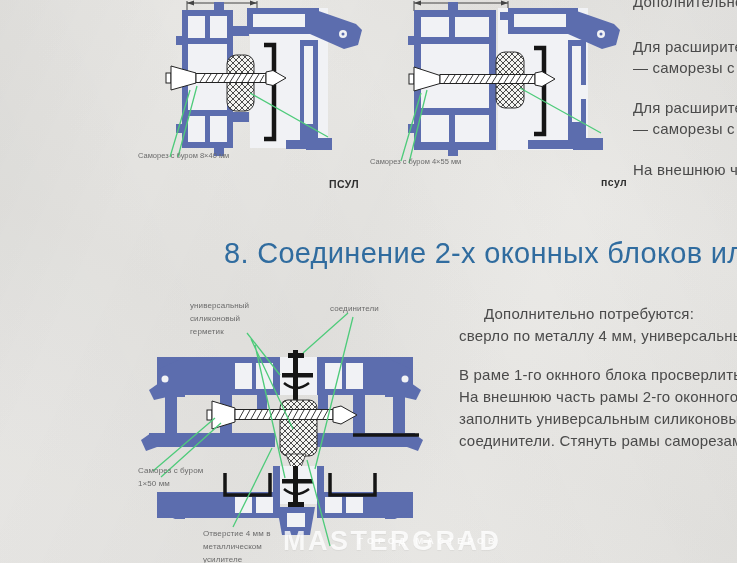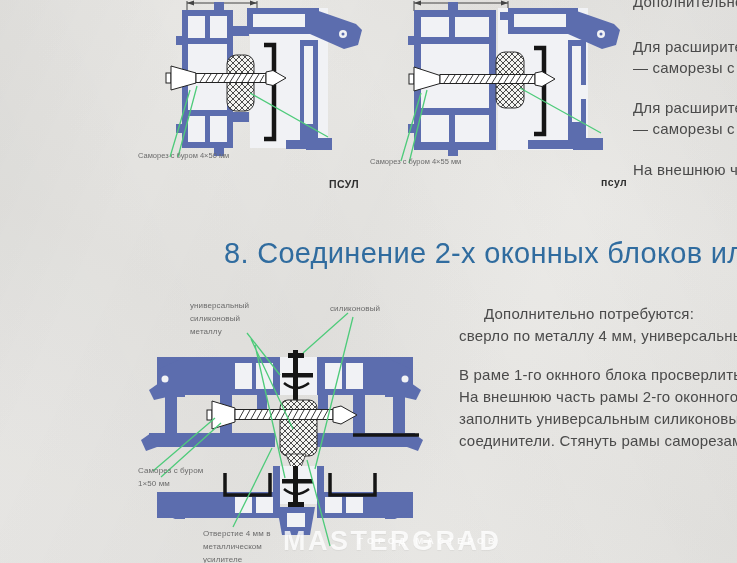--- a/index.html
+++ b/index.html
@@ -115,21 +115,21 @@
 
   <rect x="41" y="74" width="5" height="10" fill="#ffffff" stroke="#222" stroke-width="1"></rect>
   <polygon points="46,67 46,91 72,83.5 72,75.5" fill="#ffffff" stroke="#222" stroke-width="1"></polygon>
   <rect x="72" y="74.5" width="95" height="9" fill="#ffffff" stroke="#222" stroke-width="1"></rect>
   <path d="M76,83 l5,-8 M82,83 l5,-8 M88,83 l5,-8 M94,83 l5,-8 M100,83 l5,-8 M106,83 l5,-8 M112,83 l5,-8 M118,83 l5,-8 M124,83 l5,-8 M130,83 l5,-8 M136,83 l5,-8 M142,83 l5,-8 M148,83 l5,-8 M154,83 l5,-8 M160,83 l5,-8" stroke="#222" stroke-width="0.9"></path>
   <polygon points="167,73 167,85 174,86.5 187,79 174,71.5" fill="#ffffff" stroke="#222" stroke-width="1"></polygon>
 
   <path d="M33,161 L53,93 M41,163 L59,90 M233,133 L152,88" stroke="#4ecb7a" stroke-width="1.3" fill="none"></path>
 </svg>
 
-<div class="abs lbl1" style="left:138px;top:151px;">Саморез с буром 4×50 мм</div>
+<div class="abs lbl1" style="left:138px;top:151px;">Саморез с буром 8×40 мм</div>
 <div class="abs psul" style="left:329px;top:135px;">ПСУЛ</div>
 <div class="abs lbl1" style="left:370px;top:157px;">Саморез с буром 4×55 мм</div>
 <div class="abs psul" style="left:601px;top:133px;">псул</div>
 
 <div class="abs txt" style="left:633px;top:-7px;">Дополнительно</div>
 <div class="abs txt" style="left:633px;top:38px;">Для расширител</div>
 <div class="abs txt" style="left:633px;top:59px;">— саморезы с бу</div>
 <div class="abs txt" style="left:633px;top:99px;">Для расширител</div>
 <div class="abs txt" style="left:633px;top:120px;">— саморезы с бу</div>
 <div class="abs txt" style="left:633px;top:161px;">На внешнюю час</div>
@@ -207,22 +207,22 @@
   <polygon points="142,214 180,214 175,242 147,242" fill="#5c6dae"></polygon>
   <rect x="152" y="220" width="18" height="14" fill="#f1f2f5"></rect>
 
   <path d="M112,40 L145,82 M116,46 L158,136 M120,52 L150,185
            M213,20 L168,60 M218,24 L180,176
            M18,178 L80,125 M26,184 L86,130
            M98,234 L137,155
            M195,253 L172,167" stroke="#4ecb7a" stroke-width="1.3" fill="none"></path>
 </svg>
 
-<div class="abs lbl" style="left:190px;top:299px;width:66px;">универсальный силиконовый металлу</div>
-<div class="abs lbl" style="left:330px;top:302px;white-space:nowrap;">силиконовый</div>
+<div class="abs lbl" style="left:190px;top:299px;width:66px;">универсальный силиконовый герметик</div>
+<div class="abs lbl" style="left:330px;top:302px;white-space:nowrap;">соединители</div>
 <div class="abs lbl" style="left:138px;top:464px;width:70px;">Саморез с буром 1×50 мм</div>
 <div class="abs lbl" style="left:203px;top:527px;width:80px;">Отверстие 4 мм в металлическом усилителе</div>
 <div class="abs psul" style="left:326px;top:550px;font-size:12px;">ПСУЛ</div>
 
 <div class="abs wm-title" style="left:283px;top:510px;margin-top:16px;">MASTERGRAD</div>
 <div class="abs wm-sub" style="left:322px;top:536px;margin-left:36px;">ГОРОД МАСТЕРОВ</div>
 
 <div class="abs txt" style="left:484px;top:305px;">Дополнительно потребуются:</div>
 <div class="abs txt" style="left:459px;top:327px;">сверло по металлу 4 мм, универсальный сил</div>
 <div class="abs txt" style="left:459px;top:366px;">В раме 1-го окнного блока просверлить от</div>

